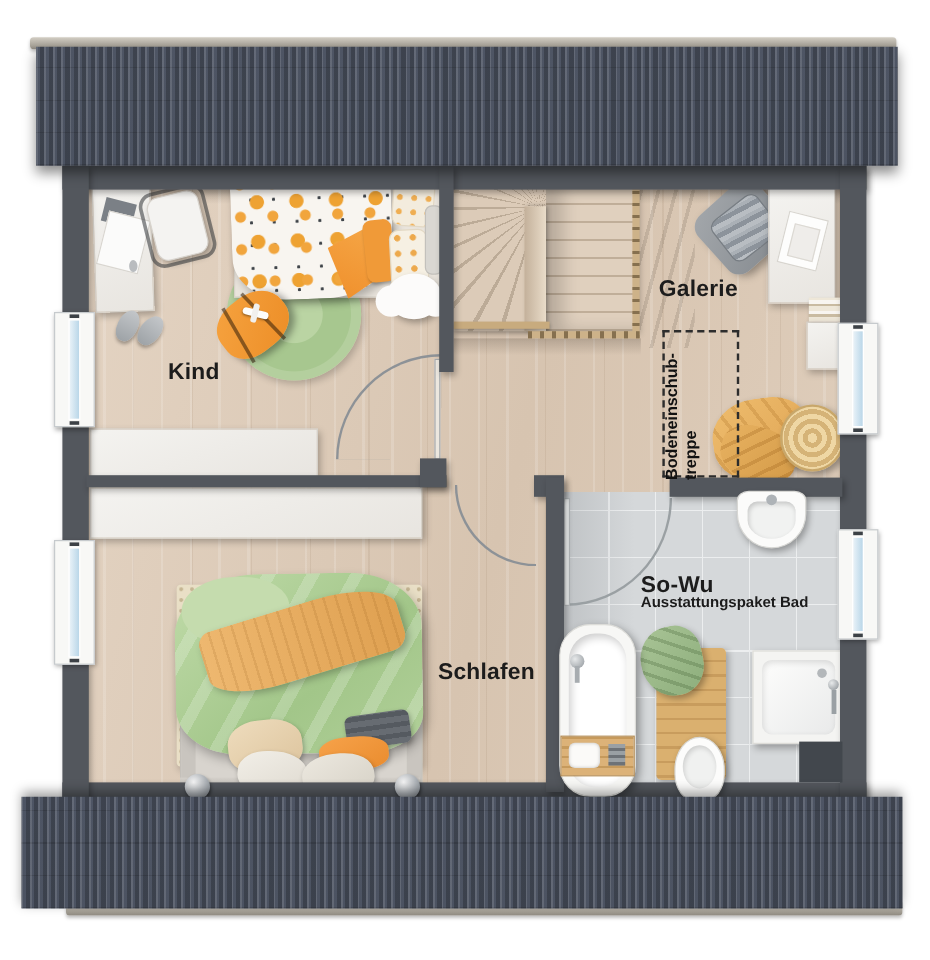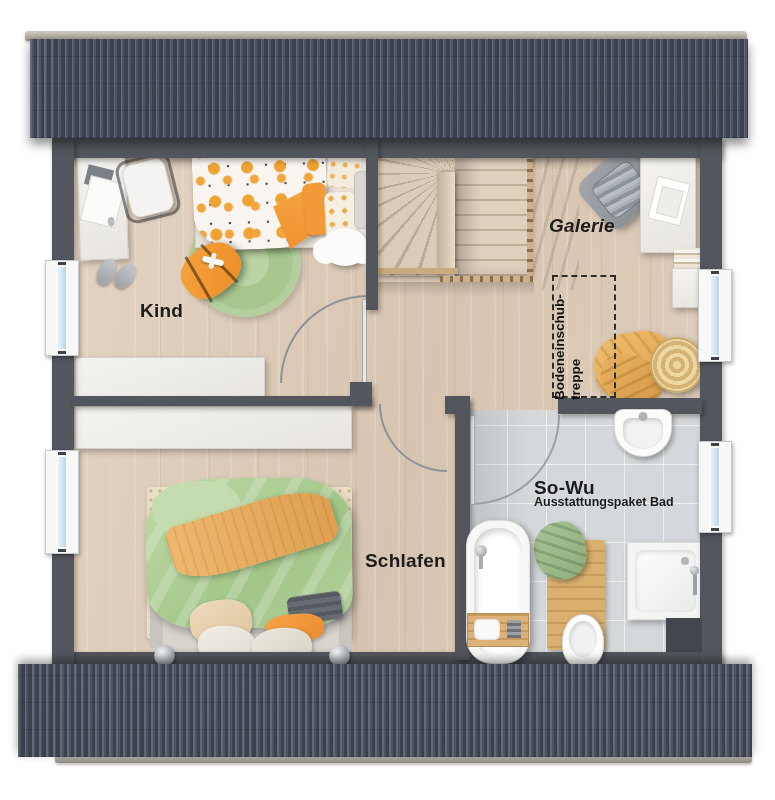--- a/index.html
+++ b/index.html
@@ -89,21 +89,21 @@
   .arc{border:0 solid #8d9297;background:rgba(0,0,0,0);}
   #arc-kind{left:280px;top:295px;width:86px;height:86px;border-top:2px solid #8d9297;border-left:2px solid #8d9297;border-top-left-radius:100%;}
   #leaf-kind{left:362px;top:299px;width:3px;height:82px;background:#ece7df;border:1px solid #a7aaac;}
   #arc-schlafen{left:379px;top:404px;width:66px;height:66px;border-bottom:2px solid #8d9297;border-left:2px solid #8d9297;border-bottom-left-radius:100%;}
   #arc-bad{left:471px;top:415px;width:87px;height:88px;border-right:2px solid #9aa0a3;border-bottom:2px solid #9aa0a3;border-bottom-right-radius:100%;}
   #leaf-bad{left:470px;top:415px;width:3px;height:88px;background:#eef0f0;border:1px solid #b3b7b9;}
 
   
   .room-label{color:#1c1c1c;font-size:19px;font-weight:700;letter-spacing:.2px;z-index:9;white-space:nowrap;}
   #label-kind{left:140px;top:300px;}
-  #label-galerie{left:549px;top:215px;font-style:italic;}
+  #label-galerie{left:549px;top:231px;}
   #label-schlafen{left:365px;top:550px;}
   #label-bad{left:534px;top:477px;}
   #label-bad-sub{left:534px;top:495px;font-size:12.5px;font-weight:700;color:#1c1c1c;z-index:9;white-space:nowrap;}
   #attic-hatch{left:552px;top:275px;width:60px;height:119px;border:2px dashed #2d2d2d;z-index:8;}
   #attic-label{left:508px;top:314px;width:130px;height:42px;transform:rotate(-90deg);transform-origin:center;
         color:#111;font-size:13.5px;font-weight:700;line-height:1.2;z-index:9;}
 
   
   .furn{box-shadow:2px 3px 6px rgba(0,0,0,.28);}
   .white{background:linear-gradient(160deg,#f4f3f0,#e8e5e0);border:1px solid #d5d1ca;}

